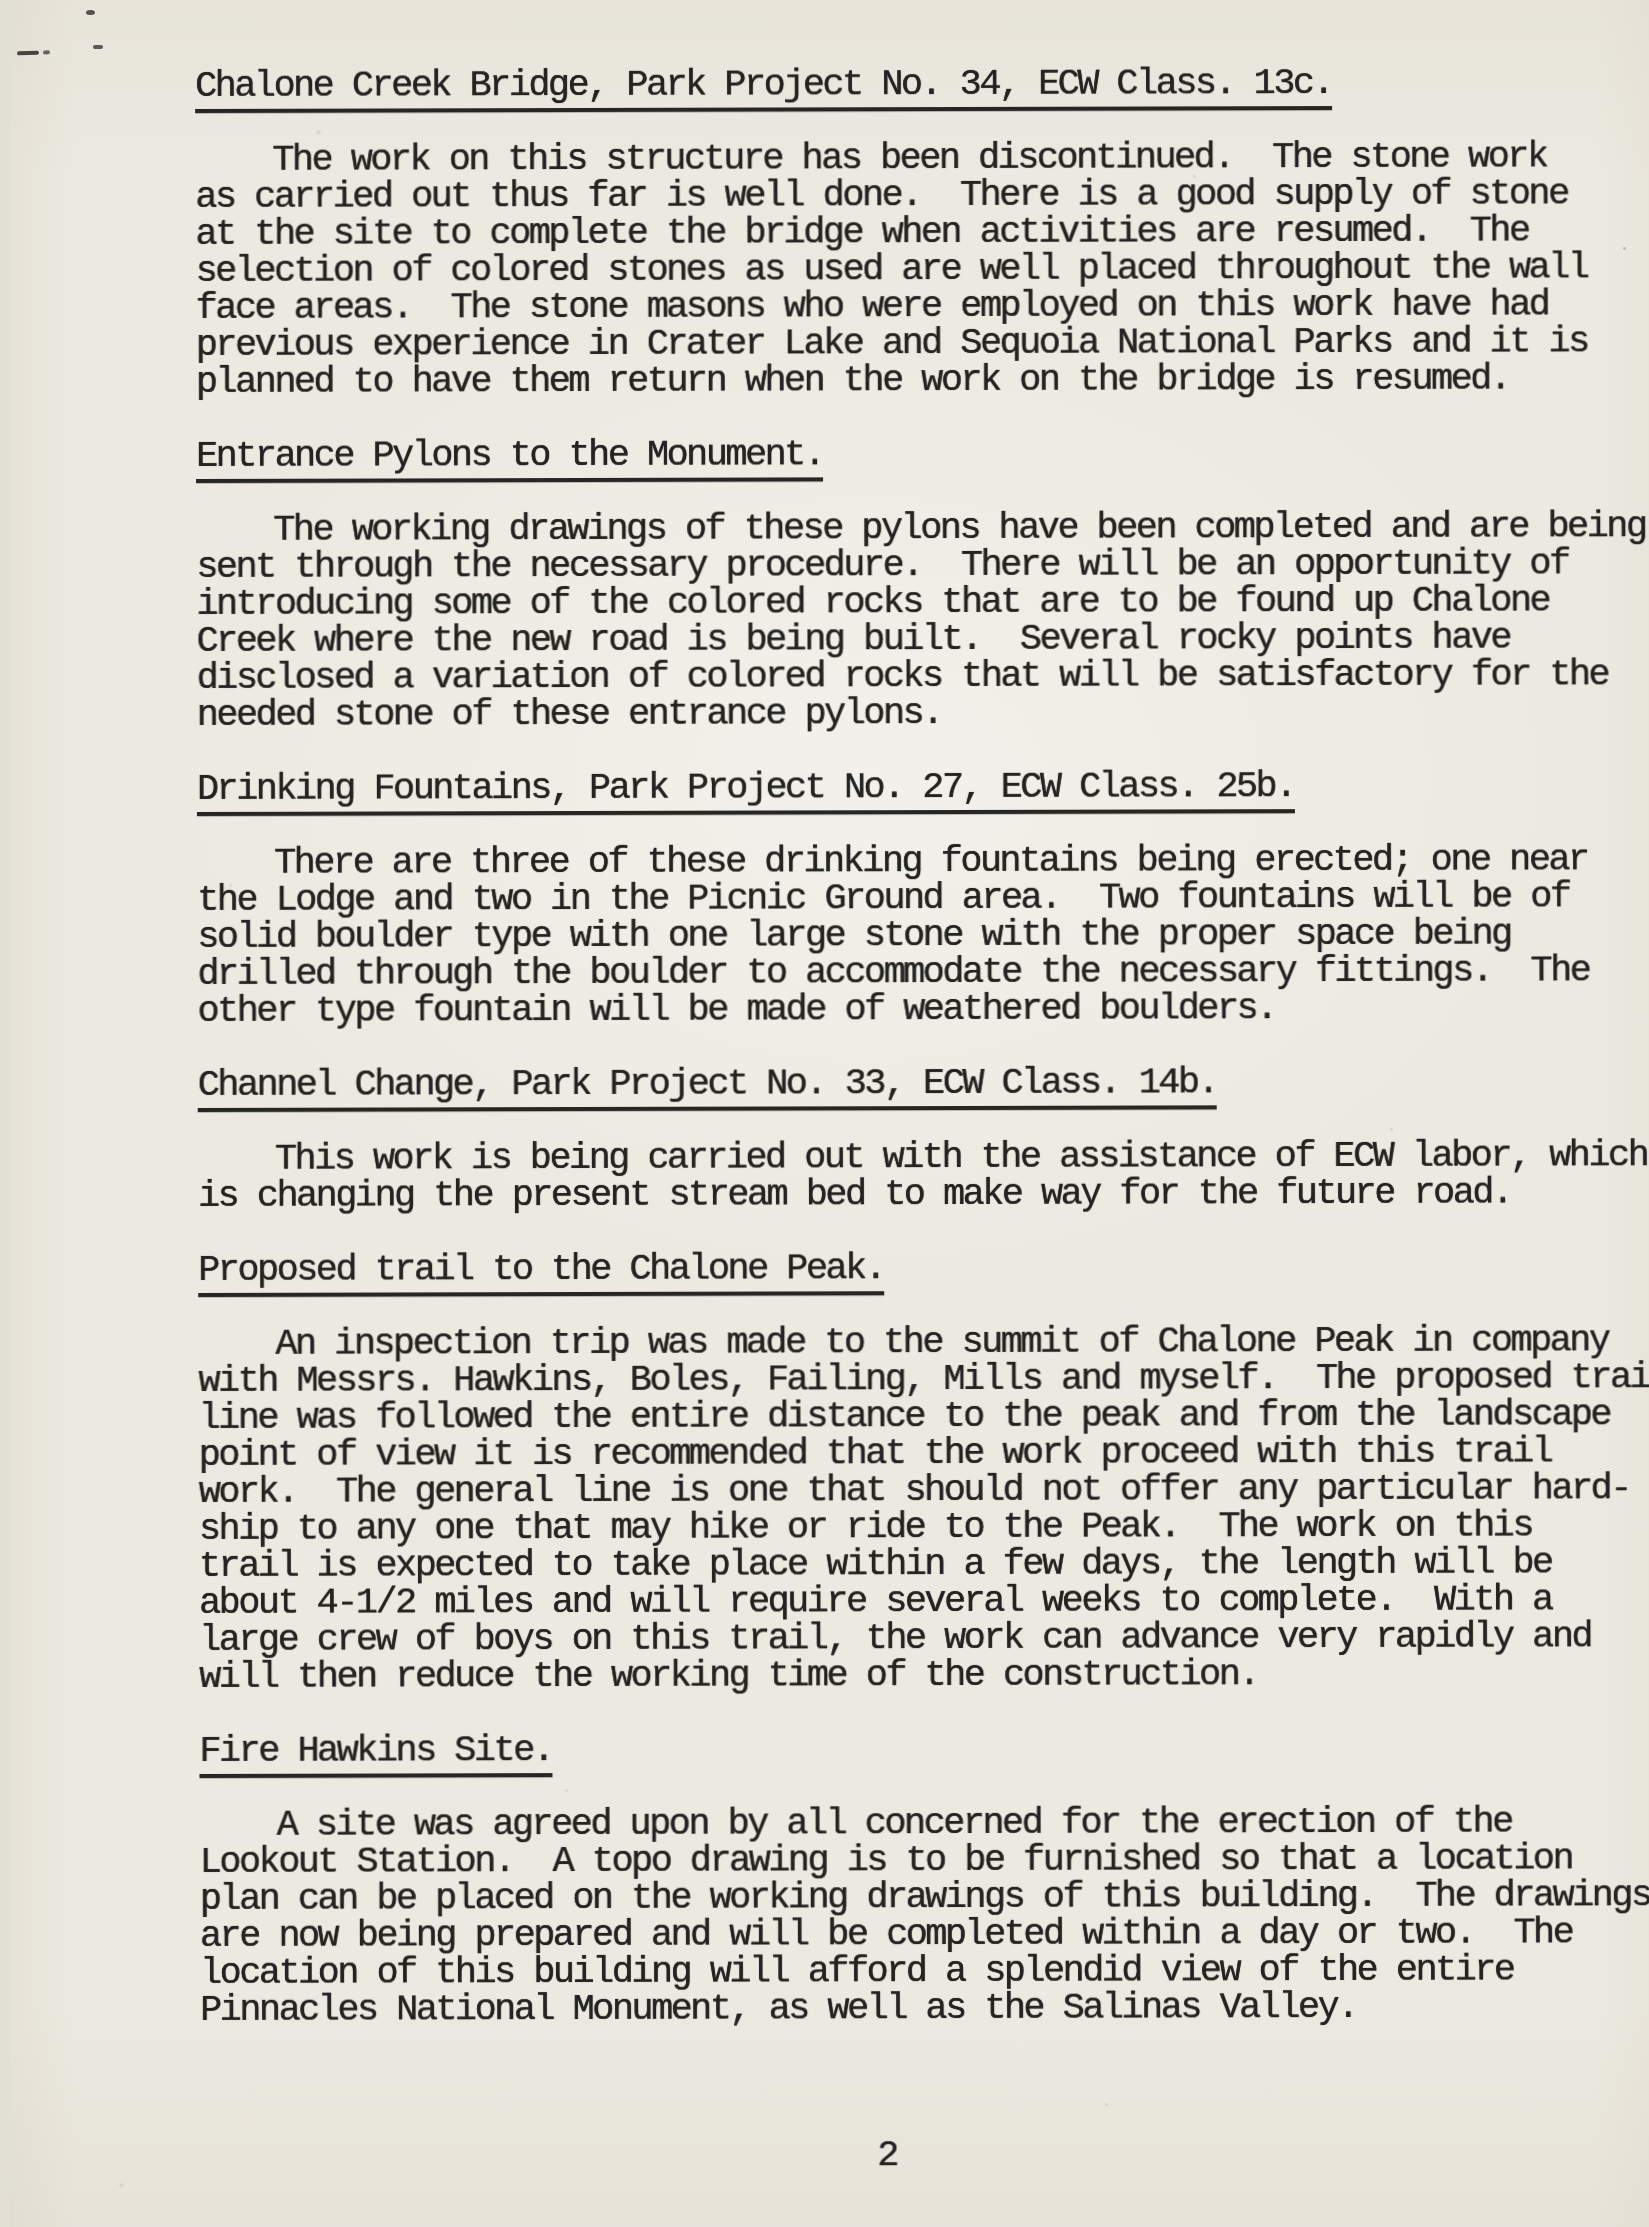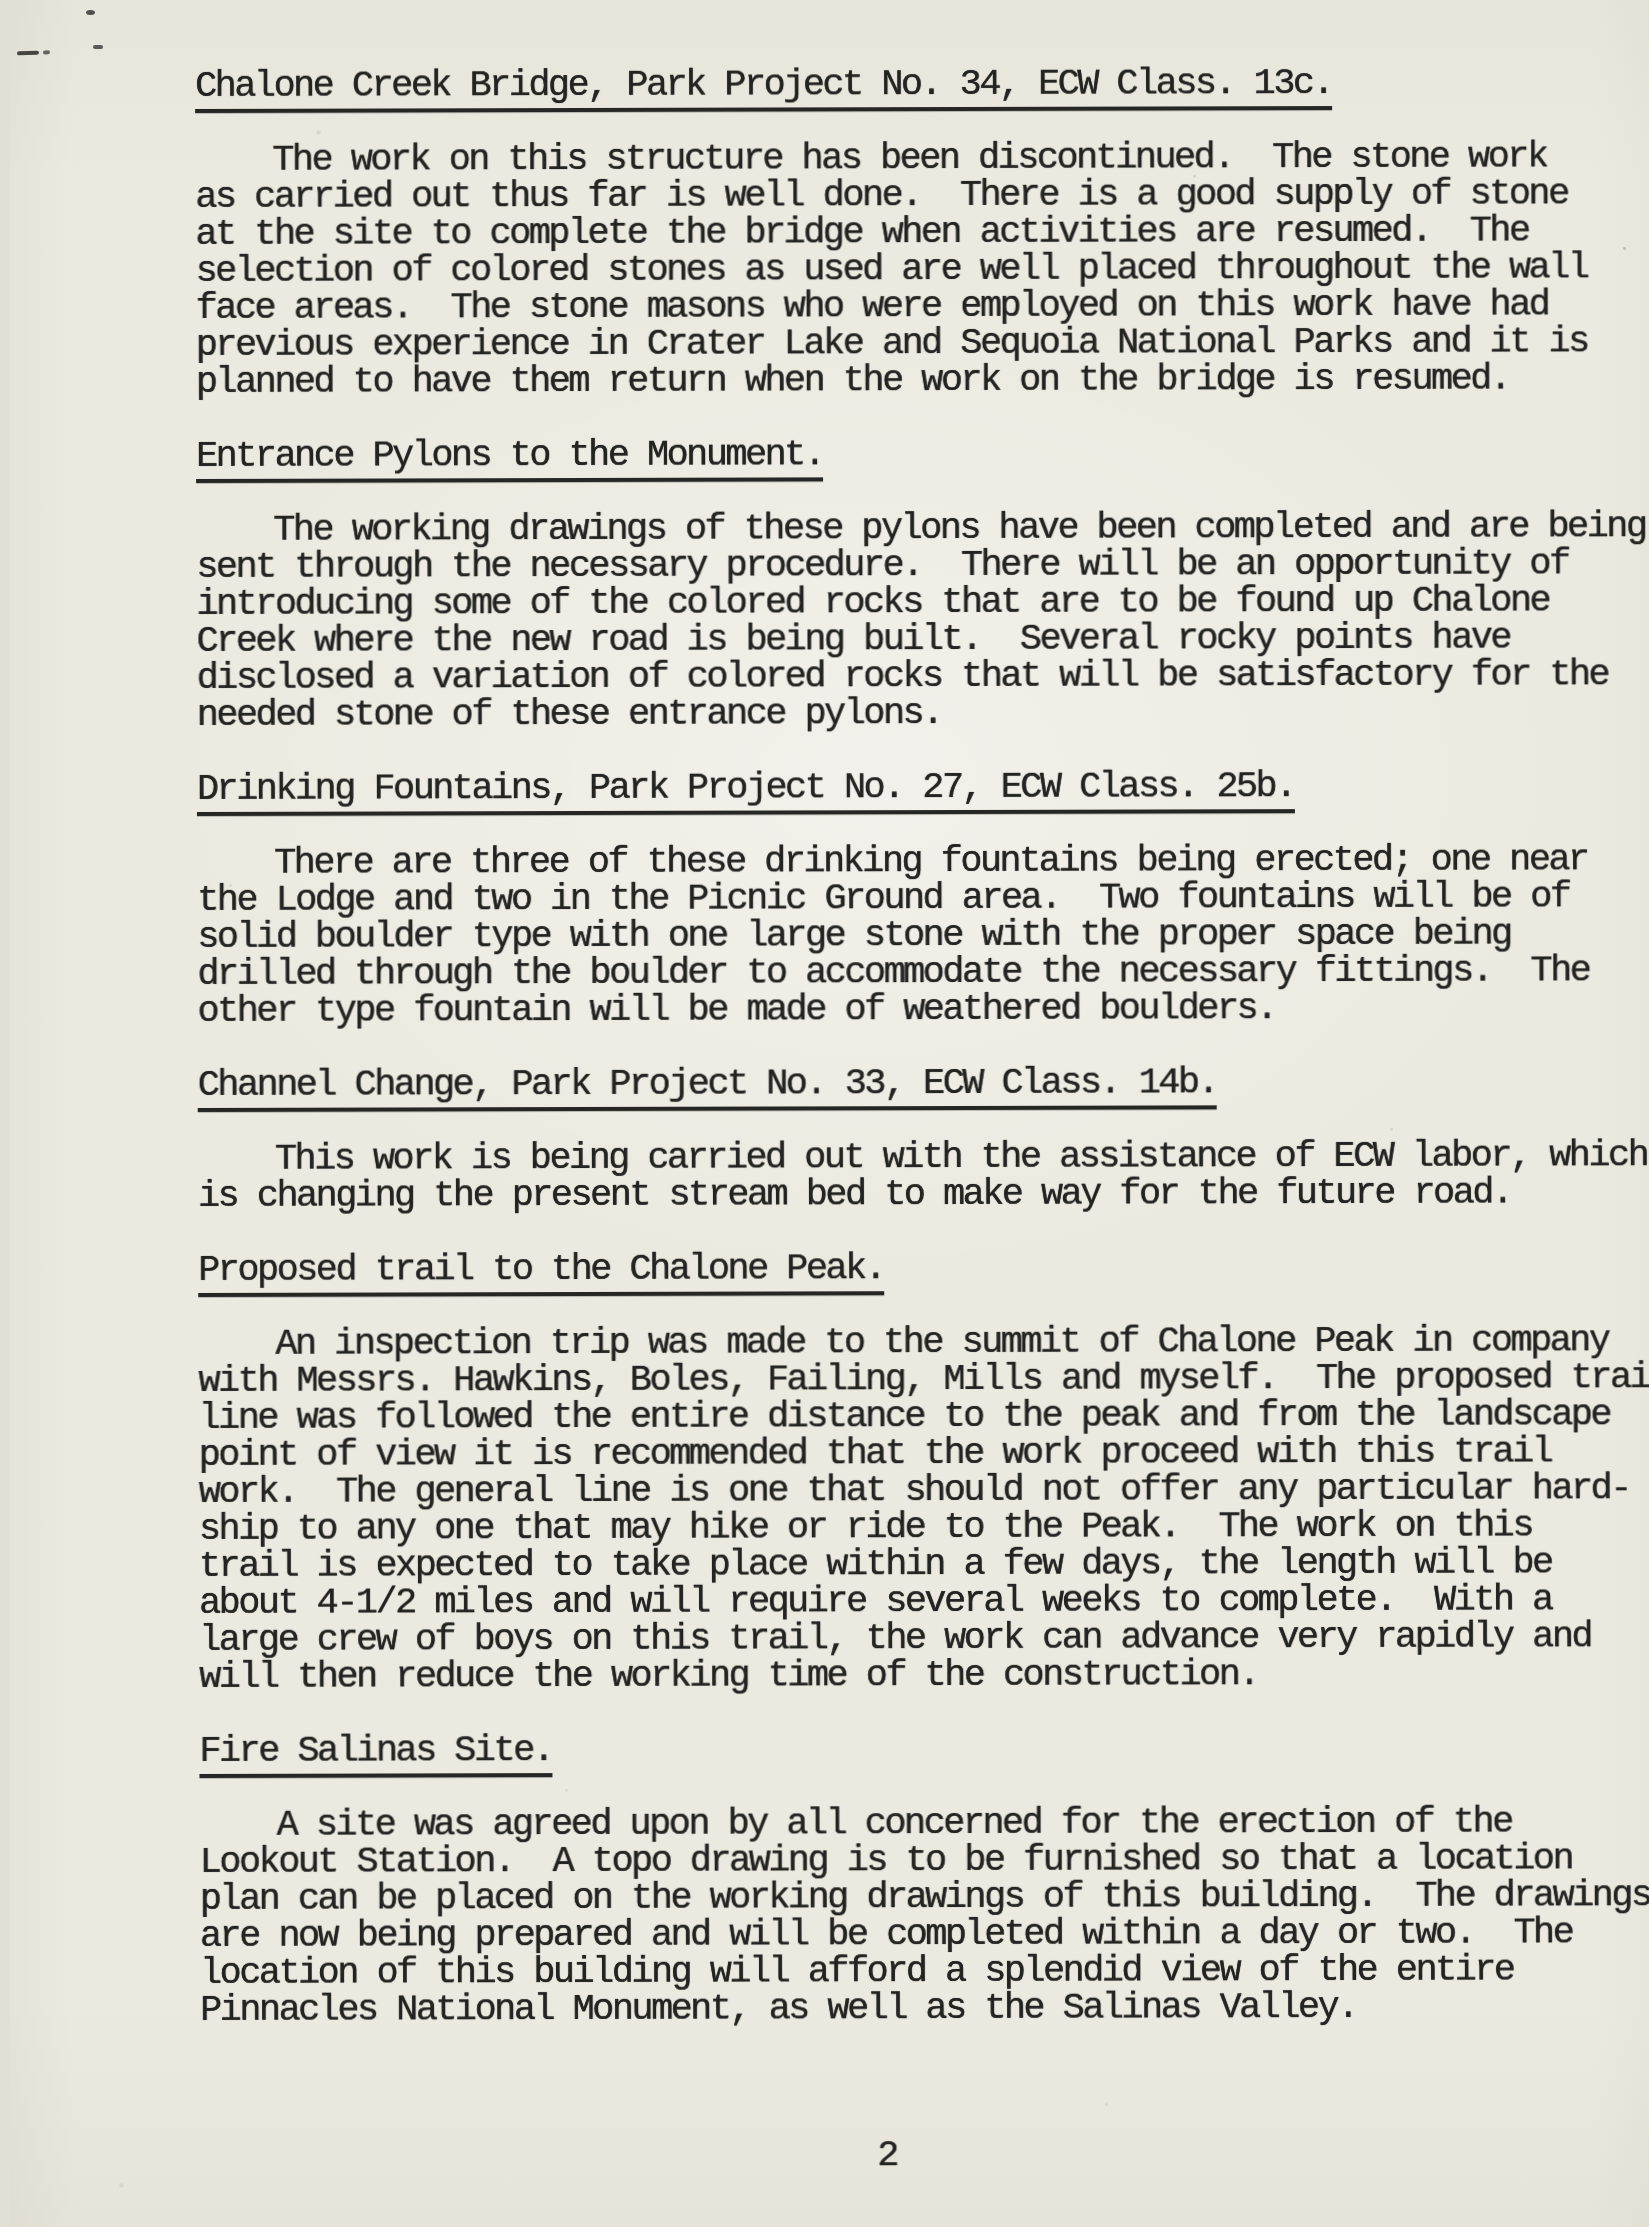--- a/index.html
+++ b/index.html
@@ -150,21 +150,21 @@
         <div class="line">with Messrs. Hawkins, Boles, Failing, Mills and myself.  The proposed trail</div>
         <div class="line">line was followed the entire distance to the peak and from the landscape</div>
         <div class="line">point of view it is recommended that the work proceed with this trail</div>
         <div class="line">work.  The general line is one that should not offer any particular hard-</div>
         <div class="line">ship to any one that may hike or ride to the Peak.  The work on this</div>
         <div class="line">trail is expected to take place within a few days, the length will be</div>
         <div class="line">about 4-1/2 miles and will require several weeks to complete.  With a</div>
         <div class="line">large crew of boys on this trail, the work can advance very rapidly and</div>
         <div class="line">will then reduce the working time of the construction.</div>
       </div>
-      <div class="heading"><span class="heading-text">Fire Salinas Site.</span></div>
+      <div class="heading"><span class="heading-text">Fire Hawkins Site.</span></div>
       <div class="paragraph">
         <div class="line first">A site was agreed upon by all concerned for the erection of the</div>
         <div class="line">Lookout Station.  A topo drawing is to be furnished so that a location</div>
         <div class="line">plan can be placed on the working drawings of this building.  The drawings</div>
         <div class="line">are now being prepared and will be completed within a day or two.  The</div>
         <div class="line">location of this building will afford a splendid view of the entire</div>
         <div class="line">Pinnacles National Monument, as well as the Salinas Valley.</div>
       </div>
       <div class="page-number">2</div>
   </div>

